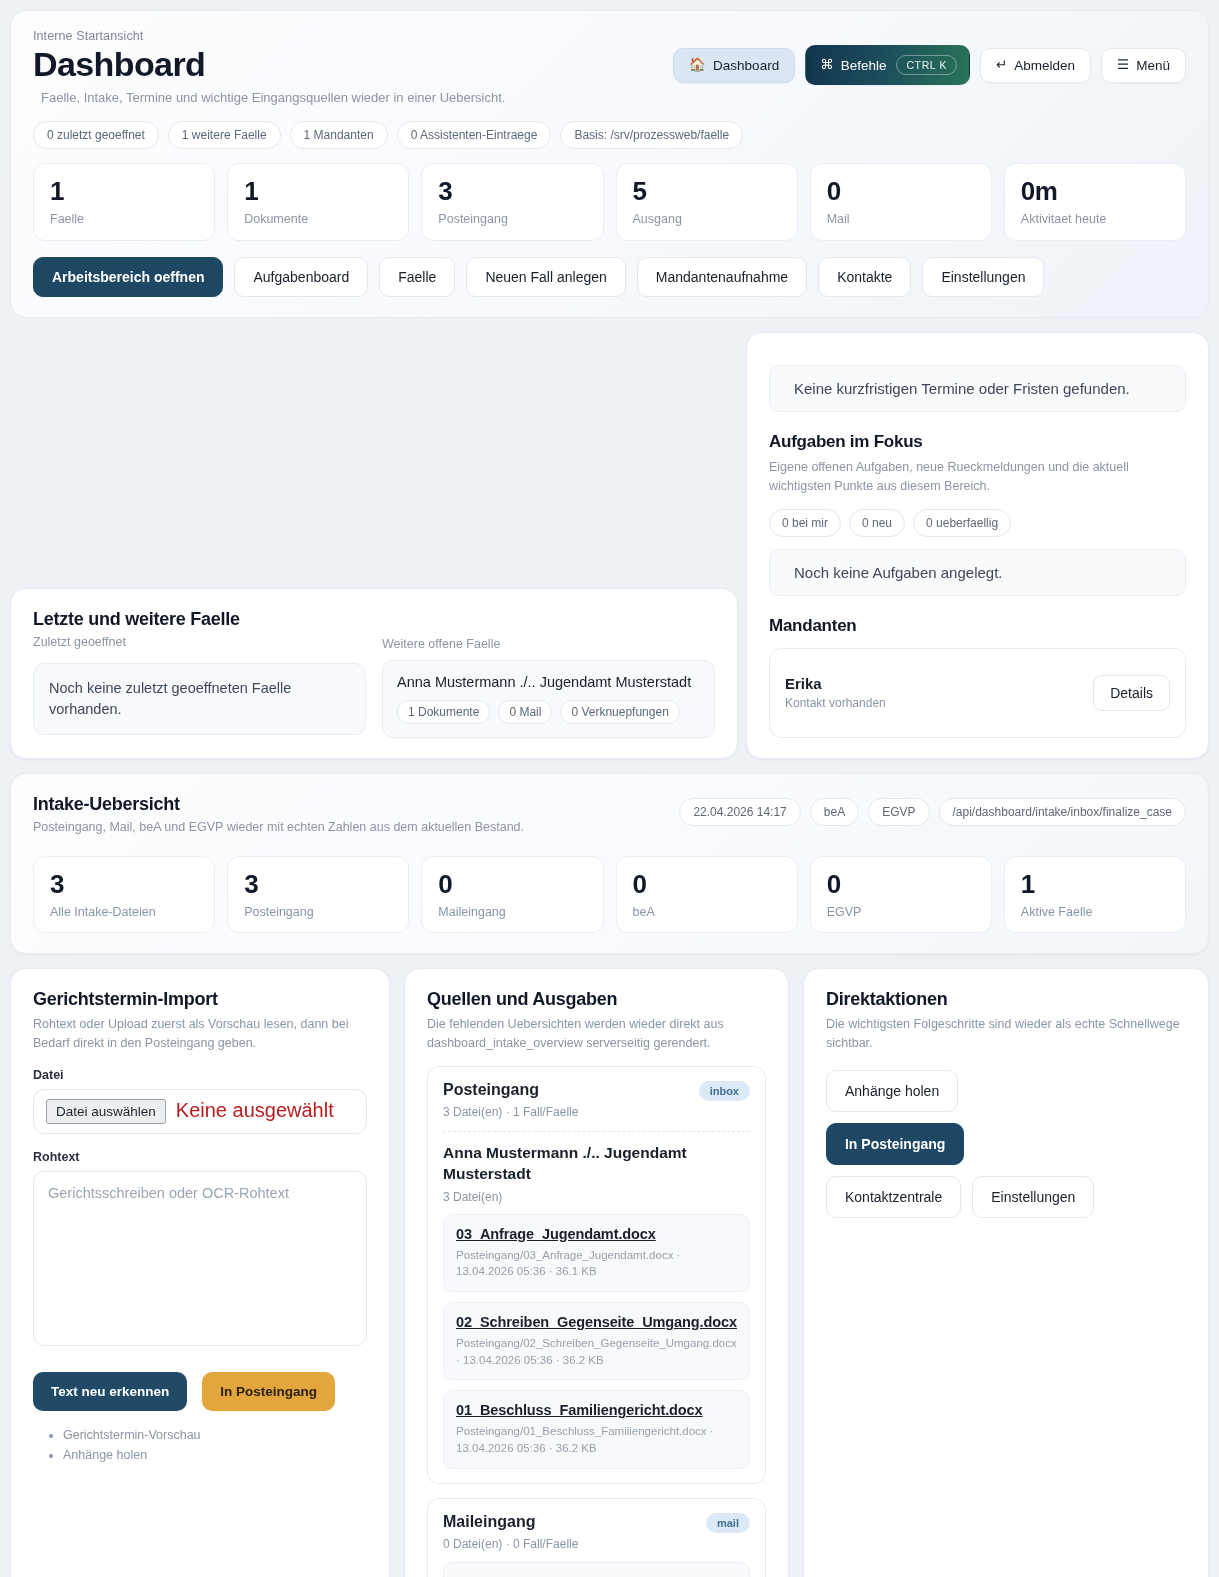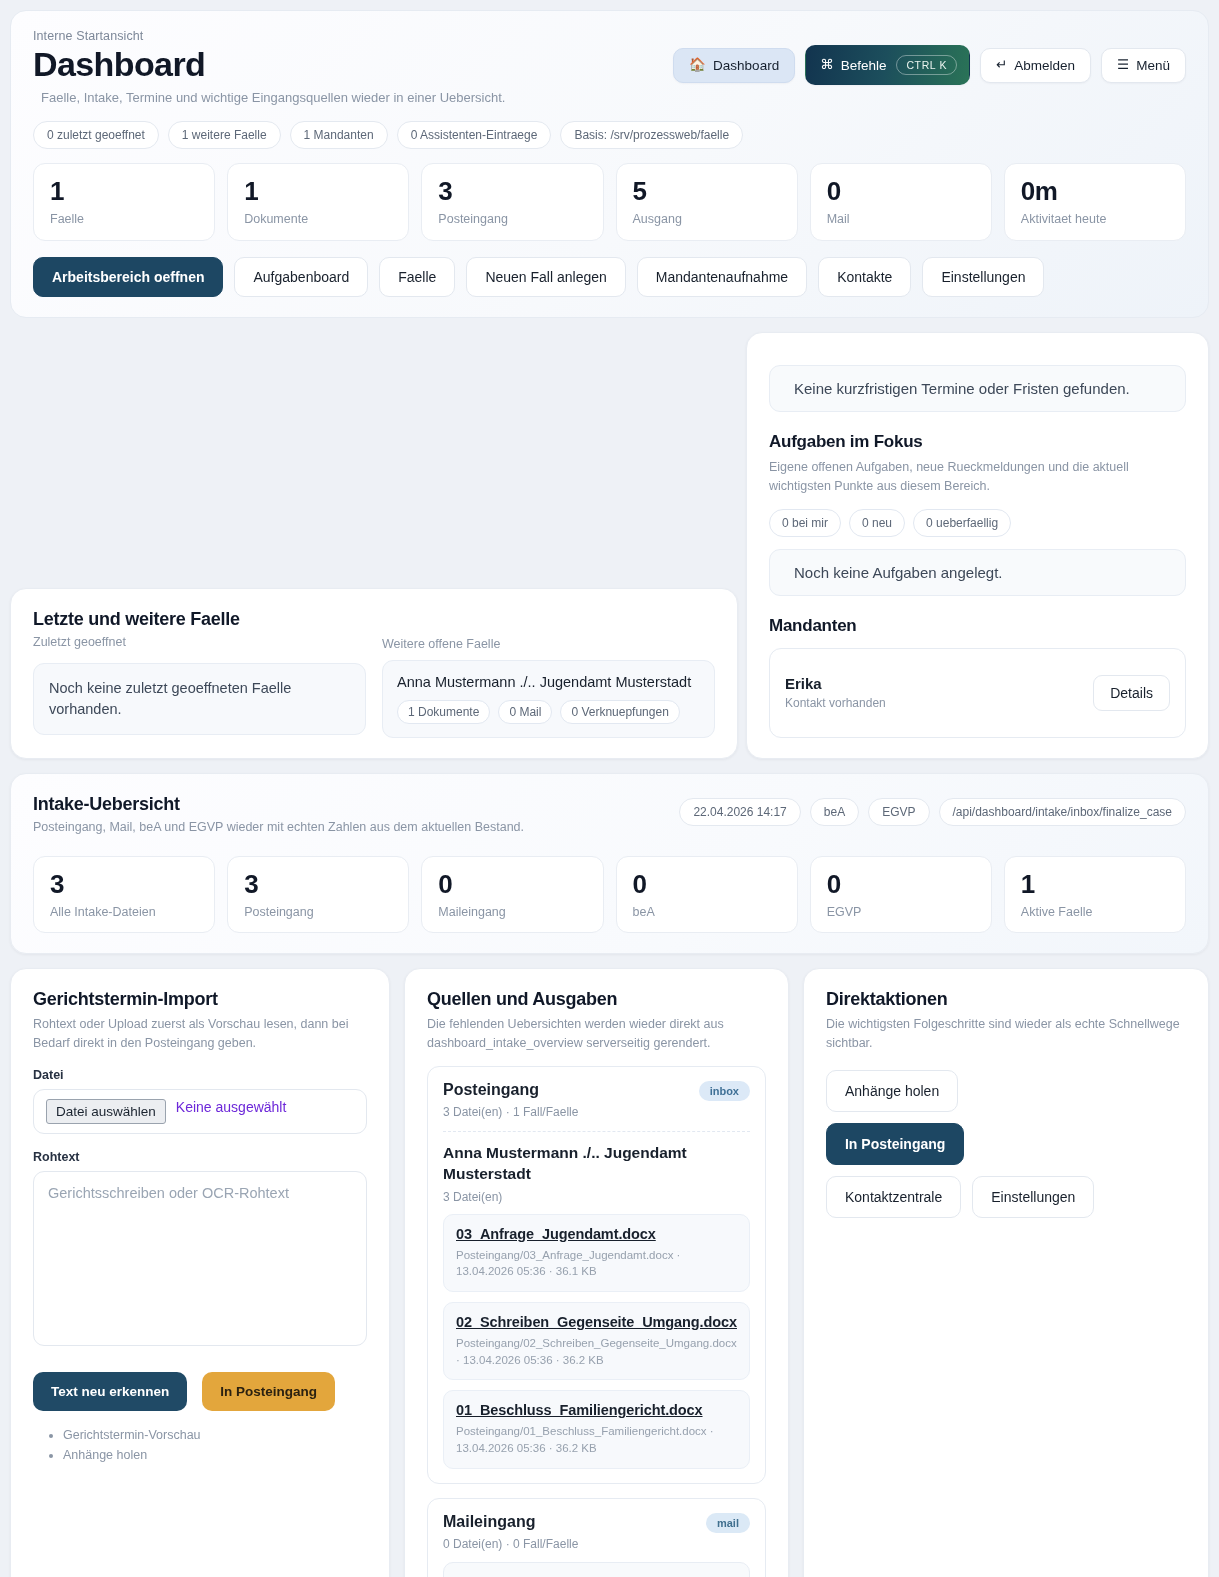--- a/index.html
+++ b/index.html
@@ -138,21 +138,21 @@
 
   .flabel { font-size:12.5px; font-weight:600; color:#273142; margin-top:16px; margin-bottom:7px;}
   .file-input {
     border:1px solid #e3e8ef; border-radius:11px; background:#fff;
     padding: 9px 12px; display:flex; align-items:flex-start; gap:10px;
   }
   .file-btn {
     border:1px solid #9aa3ae; background:#eceef1; border-radius:3px;
     font-size:13.5px; color:#1b2430; padding: 4px 9px; cursor:pointer;
   }
-  .file-none { font-size:14px; color:#6d28d9; }
+  .file-none { font-size:20px; color:#b91c1c; }
   .ta {
     width:100%; height:175px; border:1px solid #e3e8ef; border-radius:11px;
     padding: 13px 14px; font-size:14.5px; color:#3d4858; resize:none;
     font-family:"Liberation Sans", sans-serif; background:#fff;
   }
   .ta::placeholder { color:#9aa5b3; }
   .btn-pair { display:flex; gap:15px; margin-top:22px; }
   .btn-dark { background:#204a66; color:#fff; border:none; border-radius:10px; font-size:13.5px; font-weight:700; padding:12px 18px; cursor:pointer;}
   .btn-amber { background:#e3a63c; color:#2b2110; border:none; border-radius:10px; font-size:13.5px; font-weight:700; padding:12px 18px; cursor:pointer;}
   ul.hints { margin: 14px 0 0 30px; }

